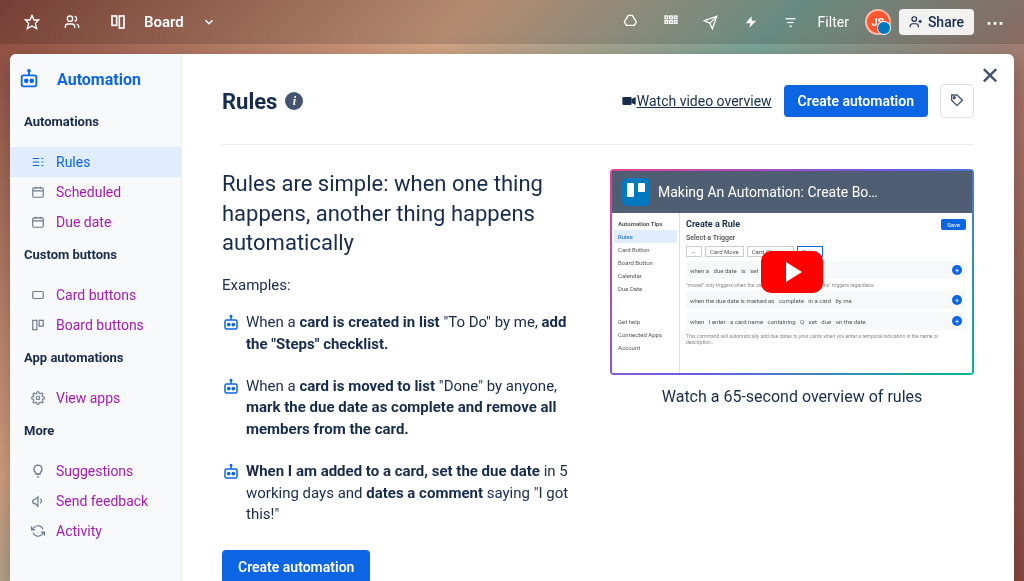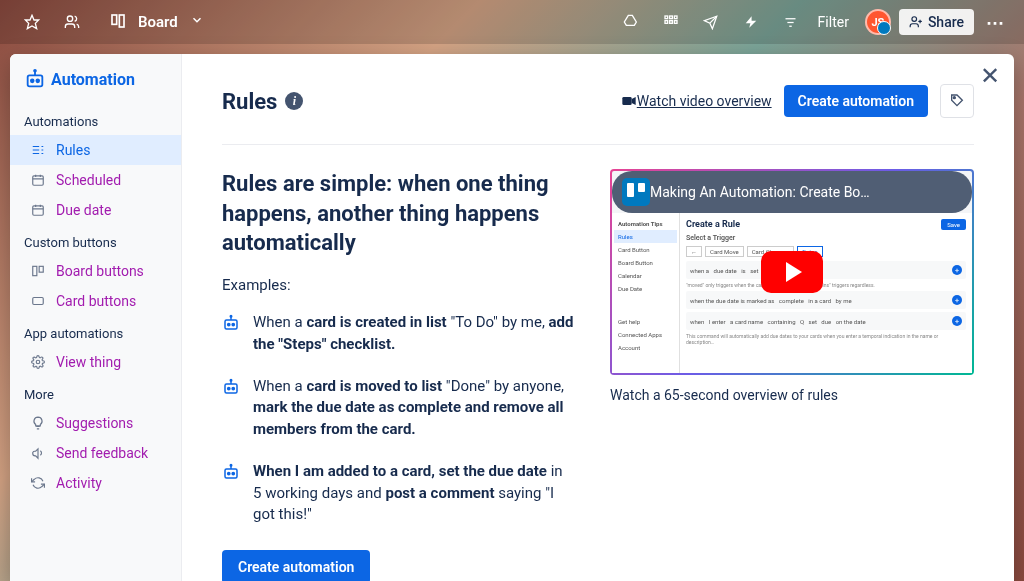--- a/index.html
+++ b/index.html
@@ -1,80 +1,80 @@
 <!DOCTYPE html>
 <html><head>
 <meta charset="utf-8">
 <style>
 * { margin:0; padding:0; box-sizing:border-box; font-family:-apple-system,BlinkMacSystemFont,"Segoe UI",Roboto,Helvetica,Arial,sans-serif; }
 body { width:1024px; height:581px; overflow:hidden; background:linear-gradient(135deg,#8b4a3f 0%,#d4a384 30%,#7ba498 50%,#a8756a 70%,#8b4a3f 100%); position:relative; }
 .topbar { height:44px; display:flex; align-items:center; padding:0 16px; color:#fff; gap:8px; background:rgba(0,0,0,0.15); }
 .topbar .title { font-size:17px; font-weight:700; margin-right:8px; text-shadow:0 1px 2px rgba(0,0,0,0.3); }
 .topbar .tbtn { width:32px; height:32px; display:flex; align-items:center; justify-content:center; border-radius:4px; cursor:pointer; color:#fff; }
-.board-select { display:flex; align-items:flex-start; gap:12px; padding:4px 10px; border-radius:4px; cursor:pointer; margin-left:4px; }
+.board-select { display:flex; align-items:center; gap:18px; padding:4px 10px; border-radius:4px; cursor:pointer; margin-left:4px; }
 .board-select .blabel { font-weight:600; font-size:15px; }
 .spacer { flex:1; }
 .filter-btn { display:flex; align-items:center; gap:20px; font-size:14px; cursor:pointer; padding:4px 8px; border-radius:4px; }
 .avatar { width:26px; height:26px; border-radius:50%; background:#ff5630; color:#fff; font-size:11px; font-weight:700; display:flex; align-items:center; justify-content:center; position:relative; border:2px solid rgba(255,255,255,0.6); }
 .avatar::after { content:""; position:absolute; bottom:-2px; right:-2px; width:12px; height:12px; background:#0079bf; border-radius:50%; border:1px solid #fff; }
 .share-btn { background:rgba(255,255,255,0.9); color:#172b4d; font-size:14px; font-weight:500; padding:5px 10px; border-radius:4px; display:flex; align-items:center; gap:5px; cursor:pointer; }
 .more-btn { font-size:18px; font-weight:700; cursor:pointer; padding:0 4px; }
 
 .modal-wrap { position:absolute; top:54px; left:10px; right:10px; bottom:0; background:#fff; border-radius:6px 6px 0 0; box-shadow:0 8px 24px rgba(0,0,0,0.3); display:flex; overflow:hidden; }
 .close-x { position:absolute; top:8px; right:14px; font-size:24px; color:#44546f; cursor:pointer; z-index:10; }
 
 .sidebar { width:172px; background:#f8f9fa; border-right:1px solid #ebecf0; display:flex; flex-direction:column; padding:14px 0; overflow-y:auto; position:relative; }
 .sidebar::-webkit-scrollbar { width:8px; }
 .sidebar::-webkit-scrollbar-thumb { background:#c1c7d0; border-radius:4px; }
-.side-title { display:flex; align-items:center; gap:5px; padding:0 14px 14px 14px; font-size:16px; font-weight:700; color:#0c66e4; }
+.side-title { display:flex; align-items:center; gap:17px; padding:0 14px 14px 8px; font-size:16px; font-weight:700; color:#0c66e4; }
 .side-title svg { color:#0c66e4; }
-.side-heading { font-size:13px; font-weight:400; color:#172b4d; padding:10px 14px 6px 14px; }
+.side-heading { font-size:13px; font-weight:700; color:#172b4d; padding:10px 14px 18px 14px; }
 .side-item { display:flex; align-items:center; gap:10px; padding:7px 14px 7px 20px; font-size:14px; color:#a21caf; cursor:pointer; }
 .side-item.active { background:#e0edff; color:#0c66e4; }
 .side-item.active .si-icon { color:#0c66e4; }
 .si-icon { width:16px; height:16px; display:flex; align-items:center; justify-content:center; color:#6b778c; flex-shrink:0; }
 
 .content { flex:1; overflow-y:auto; padding:30px 40px 20px 40px; position:relative; }
 .chead { display:flex; align-items:center; margin-bottom:18px; padding-bottom:8px; gap:12px; }
 .chead h1 { font-size:22px; font-weight:700; color:#172b4d; display:flex; align-items:center; gap:8px; }
 .info-i { width:18px; height:18px; border-radius:50%; background:#44546f; color:#fff; font-size:12px; font-weight:700; display:inline-flex; align-items:center; justify-content:center; font-style:italic; font-family:serif; }
 .chead .spacer2 { flex:1; }
 .watch-link { font-size:14px; color:#172b4d; text-decoration:underline; display:flex; align-items:center; cursor:pointer; }
 .create-btn-main { background:#0c66e4; color:#fff; font-size:14px; font-weight:600; padding:8px 14px; border:none; border-radius:4px; cursor:pointer; }
 .tag-btn { width:34px; height:34px; border:1px solid #dfe1e6; border-radius:4px; display:flex; align-items:center; justify-content:center; color:#44546f; cursor:pointer; }
 .divider { border:none; border-top:1px solid #ebecf0; margin-bottom:24px; }
 
 .two-col { display:flex; gap:36px; }
 .left-col { flex:1; max-width:400px; }
-.intro-h2 { font-size:22px; font-weight:700; color:#172b4d; line-height:1.35; margin-bottom:18px; }
+.intro-h2 { font-size:22px; font-weight:400; color:#172b4d; line-height:1.35; margin-bottom:18px; }
 .examples-label { font-size:15px; color:#172b4d; margin-bottom:18px; }
 .ex-list { list-style:none; }
-.ex-list li { display:flex; gap:11px; margin-bottom:20px; font-size:15px; color:#172b4d; line-height:1.45; }
+.ex-list li { display:flex; gap:4px; margin-bottom:20px; font-size:15px; color:#172b4d; line-height:1.45; }
 .ex-icon { width:20px; flex-shrink:0; color:#0c66e4; margin-top:2px; }
 .ex-text b { font-weight:700; }
 .create-secondary { background:#0c66e4; color:#fff; font-size:14px; font-weight:600; padding:9px 16px; border:none; border-radius:4px; cursor:pointer; margin-top:4px; }
 
 .right-col { width:364px; }
 .video-box { width:100%; height:206px; background:linear-gradient(135deg,#e84393 0%,#6c5ce7 50%,#00b894 100%); border-radius:4px; position:relative; overflow:hidden; margin-bottom:12px; }
 .video-inner { position:absolute; inset:2px; background:#f4f5f7; border-radius:2px; }
-.video-header { height:42px; background:rgba(10,30,60,0.7); display:flex; align-items:center; padding:0 10px; gap:0; color:#fff; font-size:14px; position:relative; z-index:2;border-radius:20px; }
+.video-header { height:42px; background:rgba(10,30,60,0.7); display:flex; align-items:center; padding:0 10px; gap:8px; color:#fff; font-size:14px; position:relative; z-index:2; }
 .trello-logo { width:28px; height:28px; background:#0079bf; border-radius:5px; display:flex; align-items:center; justify-content:center; flex-shrink:0; position:relative; }
 .trello-logo::before { content:""; position:absolute; left:5px; top:5px; width:7px; height:14px; background:#fff; border-radius:1px; }
 .trello-logo::after { content:""; position:absolute; right:5px; top:5px; width:7px; height:9px; background:#fff; border-radius:1px; }
 .play-btn { position:absolute; left:50%; top:50%; transform:translate(-50%,-50%); width:62px; height:42px; background:#ff0000; border-radius:10px; display:flex; align-items:center; justify-content:center; z-index:3; cursor:pointer; }
 .play-btn::after { content:""; border-left:16px solid #fff; border-top:10px solid transparent; border-bottom:10px solid transparent; margin-left:4px; }
 .vid-mock { position:absolute; inset:0; top:42px; display:flex; }
 .vm-side { width:68px; background:#fff; border-right:1px solid #e0e0e0; padding:4px 2px; font-size:6px; color:#555; }
 .vm-side div { padding:3px 4px; }
 .vm-main { flex:1; background:#fff; padding:6px; font-size:6px; color:#555; }
 .vm-title { font-size:9px; font-weight:700; color:#172b4d; margin-bottom:4px; }
 .vm-row { background:#f7f8f9; border-radius:2px; padding:4px; margin-bottom:3px; display:flex; align-items:center; justify-content:space-between; }
 .vm-dot { width:10px; height:10px; background:#0c66e4; border-radius:50%; color:#fff; font-size:8px; display:flex; align-items:center; justify-content:center; }
 .vm-save { float:right; background:#0c66e4; color:#fff; font-size:6px; padding:2px 6px; border-radius:2px; margin-bottom:4px; }
-.caption { text-align:left; font-size:14px; color:#172b4d; }
+.caption { text-align:center; font-size:16px; color:#172b4d; }
 
 svg { display:block; }
 </style>
 </head>
 <body>
 
 <div class="topbar">
   <div class="tbtn">
       <svg width="16" height="16" viewBox="0 0 24 24" fill="none" stroke="currentColor" stroke-width="2">
         <polygon points="12 2 15 9 22 9 17 14 19 22 12 18 5 22 7 14 2 9 9 9"></polygon>
@@ -194,43 +194,43 @@
               <line x1="8" y1="3" x2="8" y2="7"></line>
               <line x1="16" y1="3" x2="16" y2="7"></line>
             </svg>
           </span>
           <span>Due date</span>
         </div>
         <div class="side-heading">Custom buttons</div>
         <div class="side-item">
           <span class="si-icon">
             <svg width="14" height="14" viewBox="0 0 24 24" fill="none" stroke="currentColor" stroke-width="2">
+              <rect x="3" y="6" width="18" height="12" rx="2"></rect>
+            </svg>
+          </span>
+          <span>Card buttons</span>
+        </div>
+        <div class="side-item">
+          <span class="si-icon">
+            <svg width="14" height="14" viewBox="0 0 24 24" fill="none" stroke="currentColor" stroke-width="2">
               <rect x="3" y="4" width="7" height="16"></rect>
               <rect x="14" y="4" width="7" height="10"></rect>
             </svg>
           </span>
           <span>Board buttons</span>
         </div>
-        <div class="side-item">
-          <span class="si-icon">
-            <svg width="14" height="14" viewBox="0 0 24 24" fill="none" stroke="currentColor" stroke-width="2">
-              <rect x="3" y="6" width="18" height="12" rx="2"></rect>
-            </svg>
-          </span>
-          <span>Card buttons</span>
-        </div>
         <div class="side-heading">App automations</div>
         <div class="side-item">
           <span class="si-icon">
             <svg width="14" height="14" viewBox="0 0 24 24" fill="none" stroke="currentColor" stroke-width="2">
               <circle cx="12" cy="12" r="3"></circle>
               <path d="M19.4 15a1.7 1.7 0 0 0 .3 1.8l.1.1a2 2 0 1 1-2.8 2.8l-.1-.1a1.7 1.7 0 0 0-1.8-.3 1.7 1.7 0 0 0-1 1.5V21a2 2 0 1 1-4 0v-.1a1.7 1.7 0 0 0-1-1.5 1.7 1.7 0 0 0-1.8.3l-.1.1a2 2 0 1 1-2.8-2.8l.1-.1a1.7 1.7 0 0 0 .3-1.8 1.7 1.7 0 0 0-1.5-1H3a2 2 0 1 1 0-4h.1a1.7 1.7 0 0 0 1.5-1 1.7 1.7 0 0 0-.3-1.8l-.1-.1a2 2 0 1 1 2.8-2.8l.1.1a1.7 1.7 0 0 0 1.8.3 1.7 1.7 0 0 0 1-1.5V3a2 2 0 1 1 4 0v.1a1.7 1.7 0 0 0 1 1.5 1.7 1.7 0 0 0 1.8-.3l.1-.1a2 2 0 1 1 2.8 2.8l-.1.1a1.7 1.7 0 0 0-.3 1.8 1.7 1.7 0 0 0 1.5 1H21a2 2 0 1 1 0 4h-.1a1.7 1.7 0 0 0-1.5 1z"></path>
             </svg>
           </span>
-          <span>View thing</span>
+          <span>View apps</span>
         </div>
         <div class="side-heading">More</div>
         <div class="side-item">
           <span class="si-icon">
             <svg width="14" height="14" viewBox="0 0 24 24" fill="none" stroke="currentColor" stroke-width="2">
               <path d="M9 18h6M10 22h4M12 2a7 7 0 0 0-4 12.7V17h8v-2.3A7 7 0 0 0 12 2z"></path>
             </svg>
           </span>
           <span>Suggestions</span>
         </div>
@@ -312,21 +312,21 @@
             <li>
               <span class="ex-icon">
                 <svg width="18" height="18" viewBox="0 0 24 24" fill="none" stroke="currentColor" stroke-width="2">
                   <rect x="4" y="8" width="16" height="12" rx="2"></rect>
                   <circle cx="9" cy="14" r="1.5" fill="currentColor"></circle>
                   <circle cx="15" cy="14" r="1.5" fill="currentColor"></circle>
                   <line x1="12" y1="4" x2="12" y2="8"></line>
                   <circle cx="12" cy="3" r="1" fill="currentColor"></circle>
                 </svg>
               </span>
-              <span class="ex-text"><b>When I am added to a card, set the due date</b> in 5 working days and <b>post a comment</b> saying "I got this!"</span>
+              <span class="ex-text"><b>When I am added to a card, set the due date</b> in 5 working days and <b>dates a comment</b> saying "I got this!"</span>
             </li>
           </ul>
         <button class="create-secondary">Create automation</button>
       </div>
 
       <div class="right-col">
         <div class="video-box">
           <div class="video-inner">
             <div class="video-header">
               <div class="trello-logo"></div>

